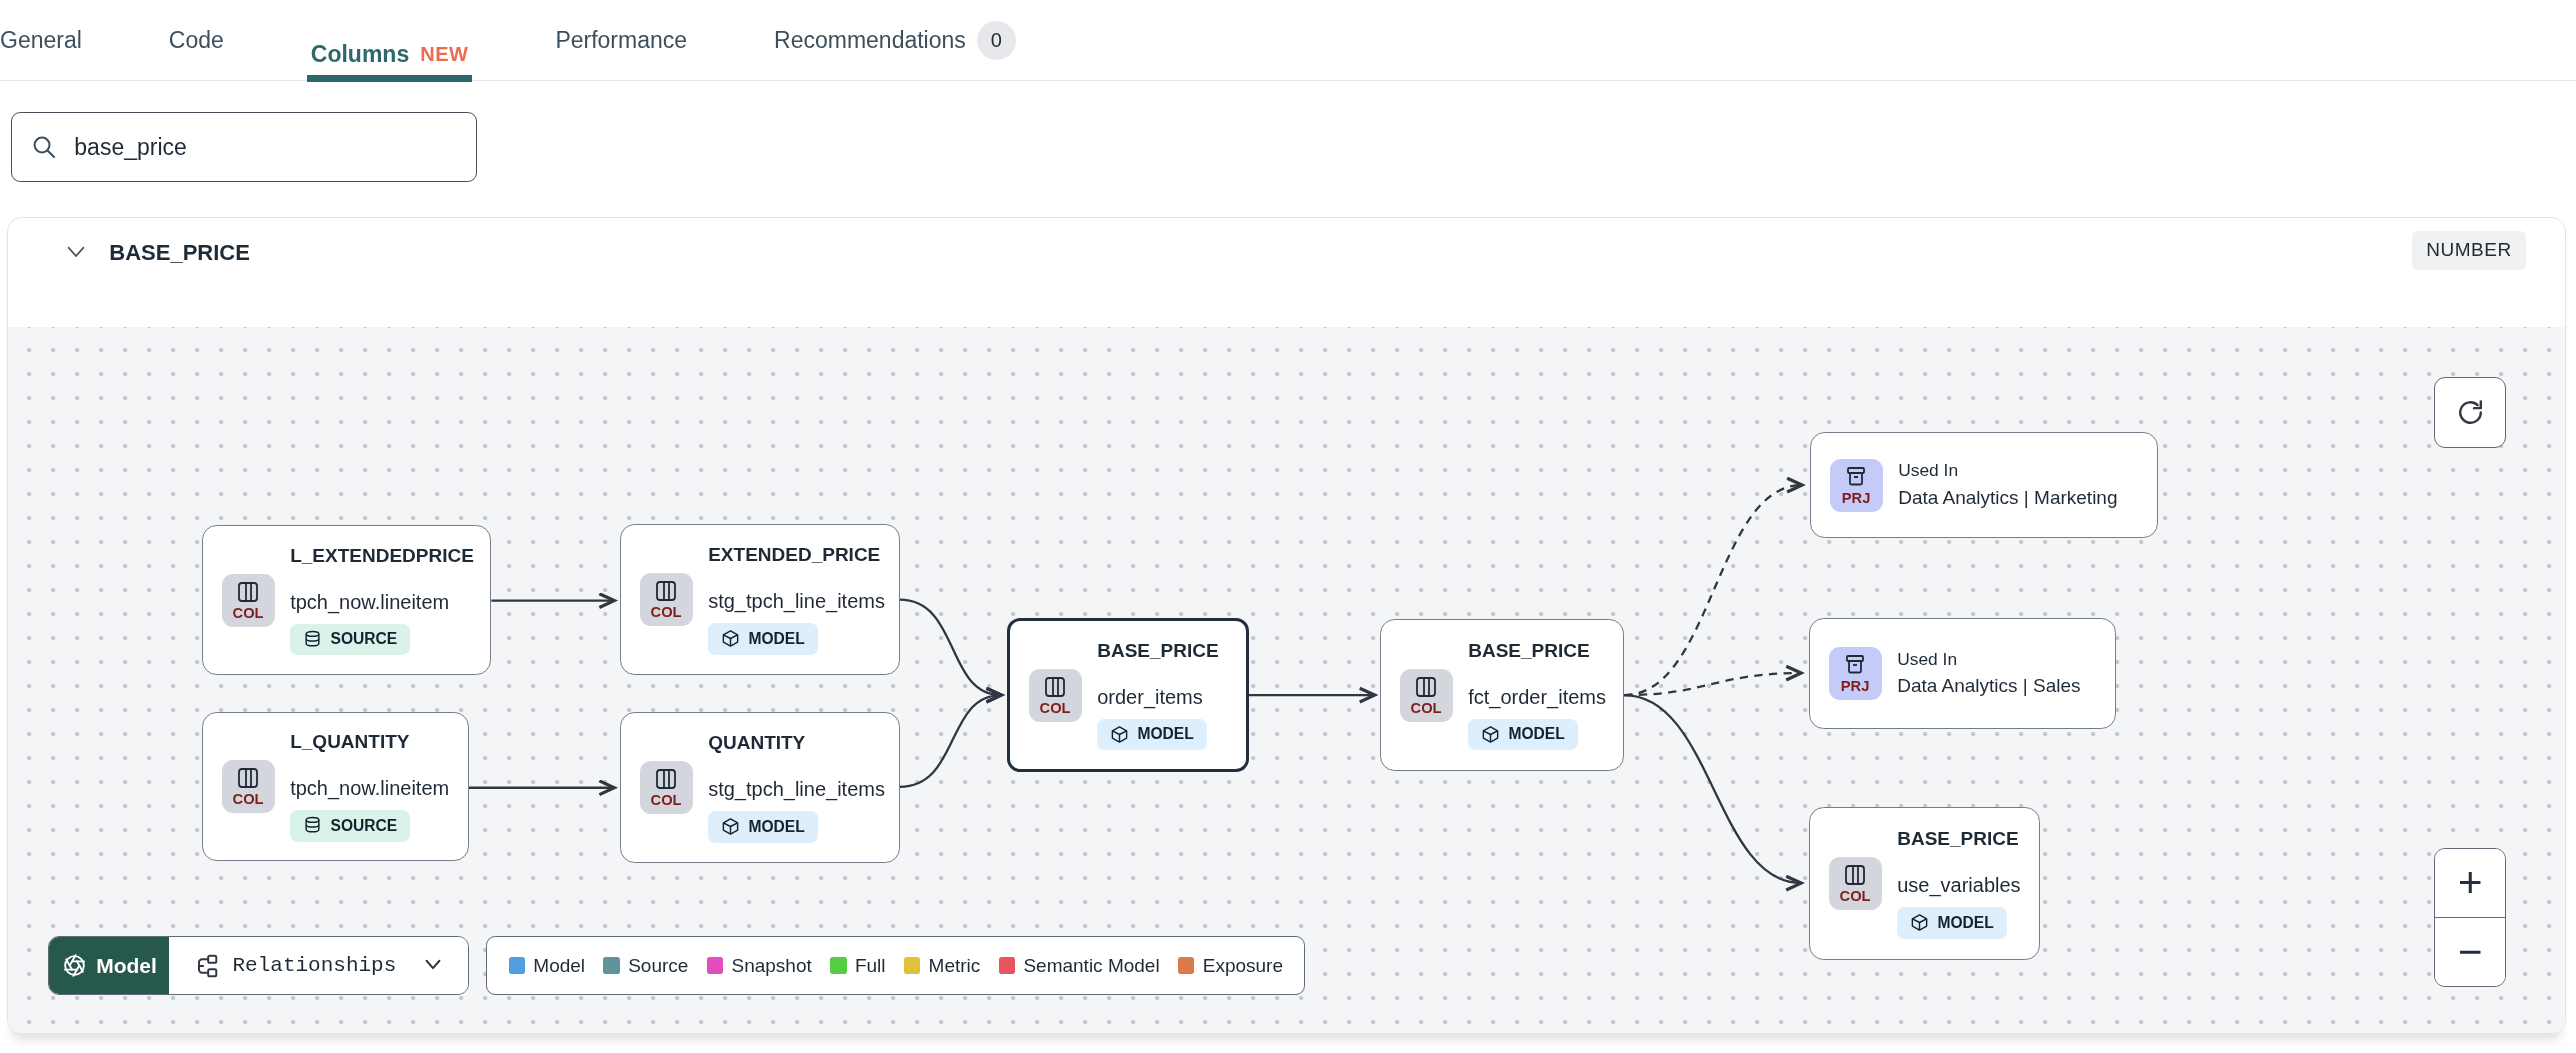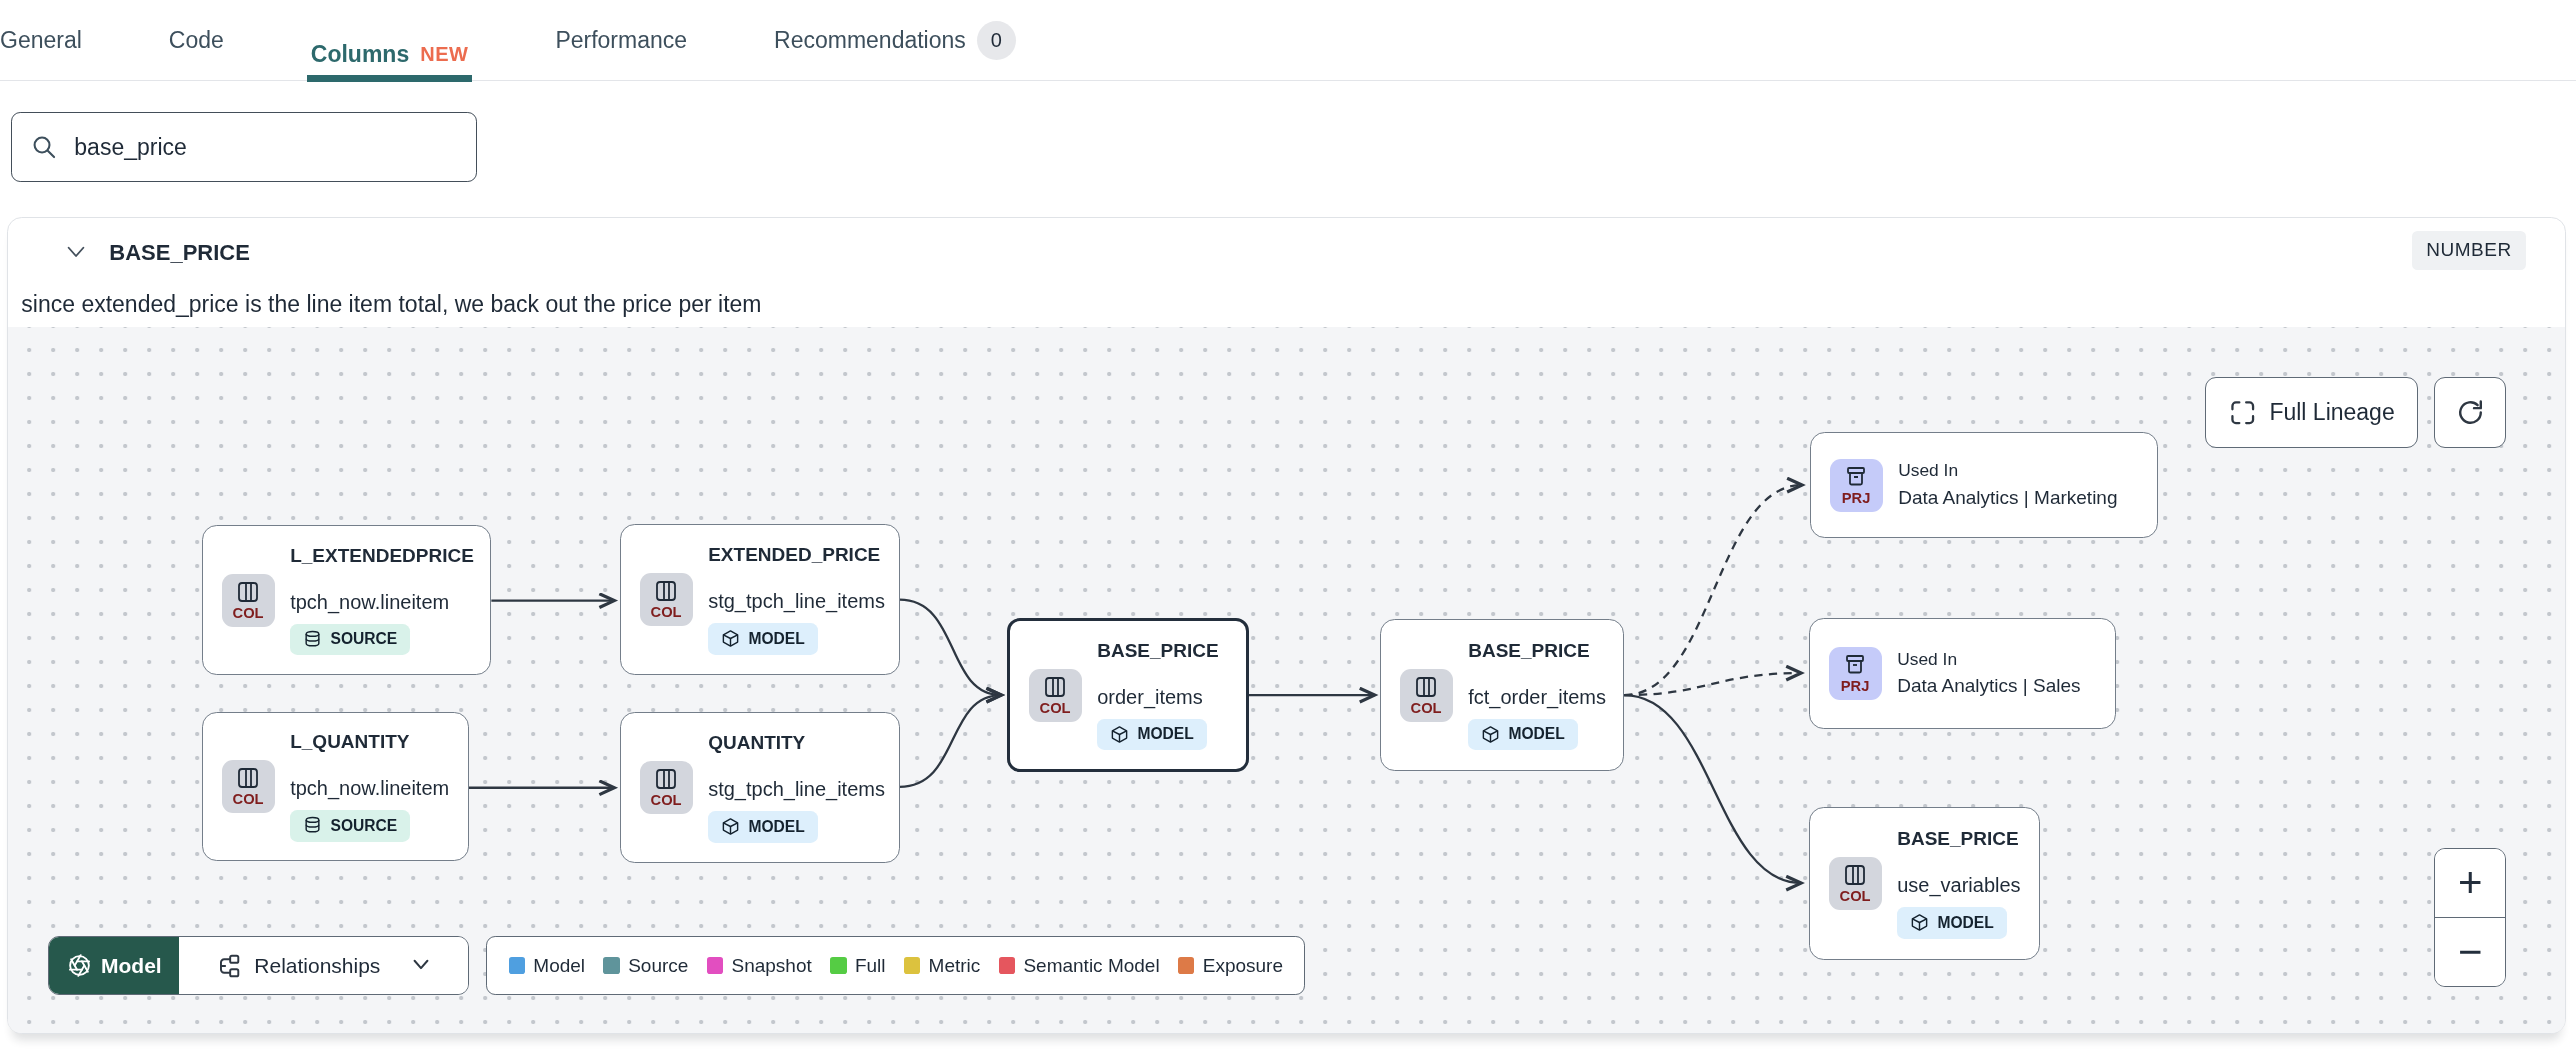--- a/index.html
+++ b/index.html
@@ -74,22 +74,22 @@
   .zoomctl .zbtn { flex: 1; display: flex; align-items: center; justify-content: center;
     font-size: 42px; font-weight: 400; color: #232e3c; cursor: pointer; background: #fff; }
   .zoomctl .zbtn:first-child { border-bottom: 1.8px solid #5f6a76; }
 
   .lenses-ctl { position: absolute; left: 40px; top: 609px; width: 421px; height: 59px;
     border: 1.8px solid #5f6a76; border-radius: 11px; background: #fff; display: flex;
     overflow: hidden; }
   .lenses-seg { width: 130px; background: #26584c; color: #fff; display: flex;
     align-items: center; justify-content: center; gap: 9.2px; font-size: 21px;
     font-weight: 700; cursor: pointer; }
-  .rel-seg { flex: 1; display: flex; align-items: center; padding: 0 36px; gap: 13px;
-    font-size: 21px; font-weight: 500; cursor: pointer; background: #fff; }
+  .rel-seg { flex: 1; display: flex; align-items: center; padding: 0 24px; gap: 13px;
+    font-size: 21px; font-weight: 500; cursor: pointer; background: #fff; font-family: Liberation Mono, monospace; }
   .rel-seg .rel-label { flex: 0 0 auto; }
   .rel-seg .spacer { flex: 1; }
 
   .legend { position: absolute; left: 478px; top: 609px; width: 819px; height: 59px;
     border: 1.8px solid #5f6a76; border-radius: 9.2px; background: #fff;
     display: flex; align-items: center; justify-content: center; gap: 18.3px; padding: 0 20px; }
   .legend-item { display: flex; align-items: center; gap: 8.3px; font-size: 19px; }
   .swatch { width: 16.5px; height: 16.5px; border-radius: 2.8px; flex: 0 0 auto; }
 
   svg { display: block; }
@@ -131,21 +131,20 @@
   <div class="card-header">
     <div class="chev-btn">
       <span>
         <svg width="22" height="14.7" viewBox="0 0 24 16" fill="none" stroke="#44505c" stroke-width="2" stroke-linecap="round" stroke-linejoin="round">
           <polyline points="4,3 12,12 20,3"></polyline>
         </svg>
       </span>
     </div>
     <div class="col-title">BASE_PRICE</div>
     <div class="type-badge">NUMBER</div>
-    <div class="col-desc">since extended_price is the line item total, we back out the price per item</div>
   </div>
 
   <div class="graph">
 
     <svg class="edges" width="2559" height="705" viewBox="0 0 2790 768">
       <defs>
         <marker id="arw" markerWidth="10" markerHeight="9" refX="7" refY="3.5" orient="auto">
           <path d="M0.5 0.5 L7 3.5 L0.5 6.5" fill="none" stroke="#2e3742" stroke-width="1.4"></path>
         </marker>
       </defs>
@@ -377,31 +376,20 @@
                 <polygon points="12,2.5 21,7.5 21,16.5 12,21.5 3,16.5 3,7.5"></polygon>
                 <polyline points="3,7.5 12,12 21,7.5"></polyline>
                 <line x1="12" y1="12" x2="12" y2="21.5"></line>
               </svg>
             </span>
           <span>MODEL</span>
         </span>
       </div>
     </div>
 
-    <div class="btn" style="left:2197px;top:50px;width:213px;height:71px;">
-      <span>
-        <svg width="27.5" height="27.5" viewBox="0 0 24 24" fill="none" stroke="#2e3742" stroke-width="2" stroke-linecap="round" stroke-linejoin="round">
-          <path d="M3 9V6a3 3 0 0 1 3-3h3"></path>
-            <path d="M15 3h3a3 3 0 0 1 3 3v3"></path>
-            <path d="M21 15v3a3 3 0 0 1-3 3h-3"></path>
-            <path d="M9 21H6a3 3 0 0 1-3-3v-3"></path>
-        </svg>
-      </span>
-      <span>Full Lineage</span>
-    </div>
 
     <div class="btn" style="left:2426px;top:50px;width:72px;height:71px;">
       <span>
         <svg width="29" height="29" viewBox="0 0 24 24" fill="none" stroke="#2e3742" stroke-width="2" stroke-linecap="round" stroke-linejoin="round">
           <path d="M20.5 12a8.5 8.5 0 1 1-2.6-6.1"></path>
             <polyline points="20.5,2.8 20.5,8.4 14.9,8.4"></polyline>
         </svg>
       </span>
     </div>
 

